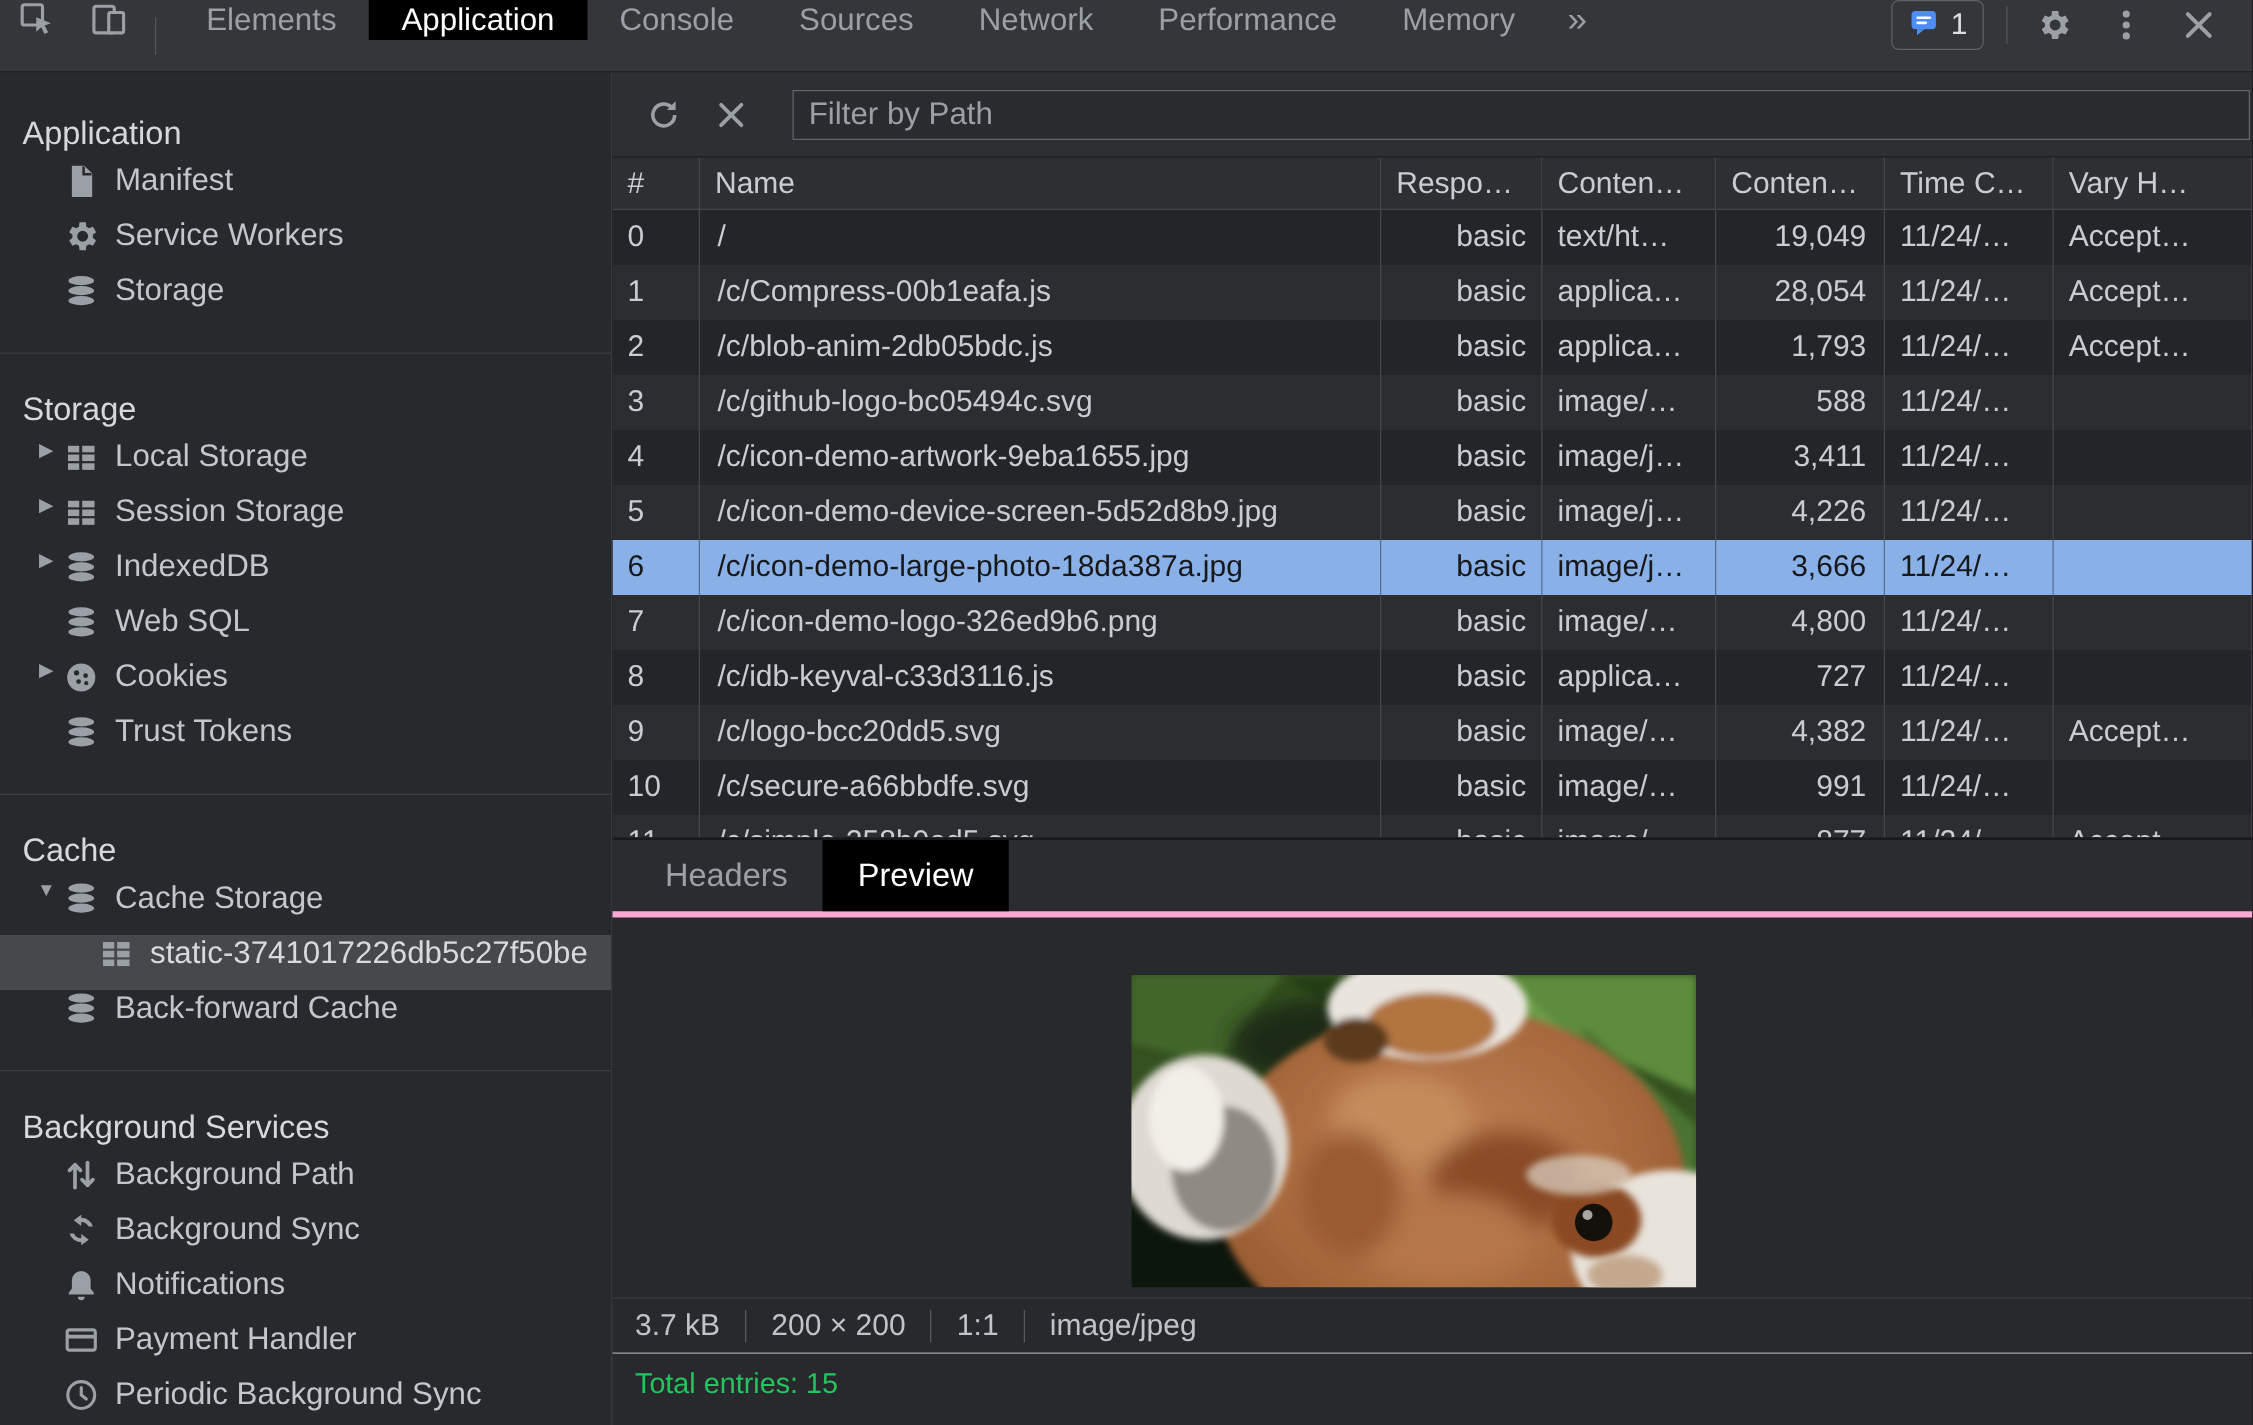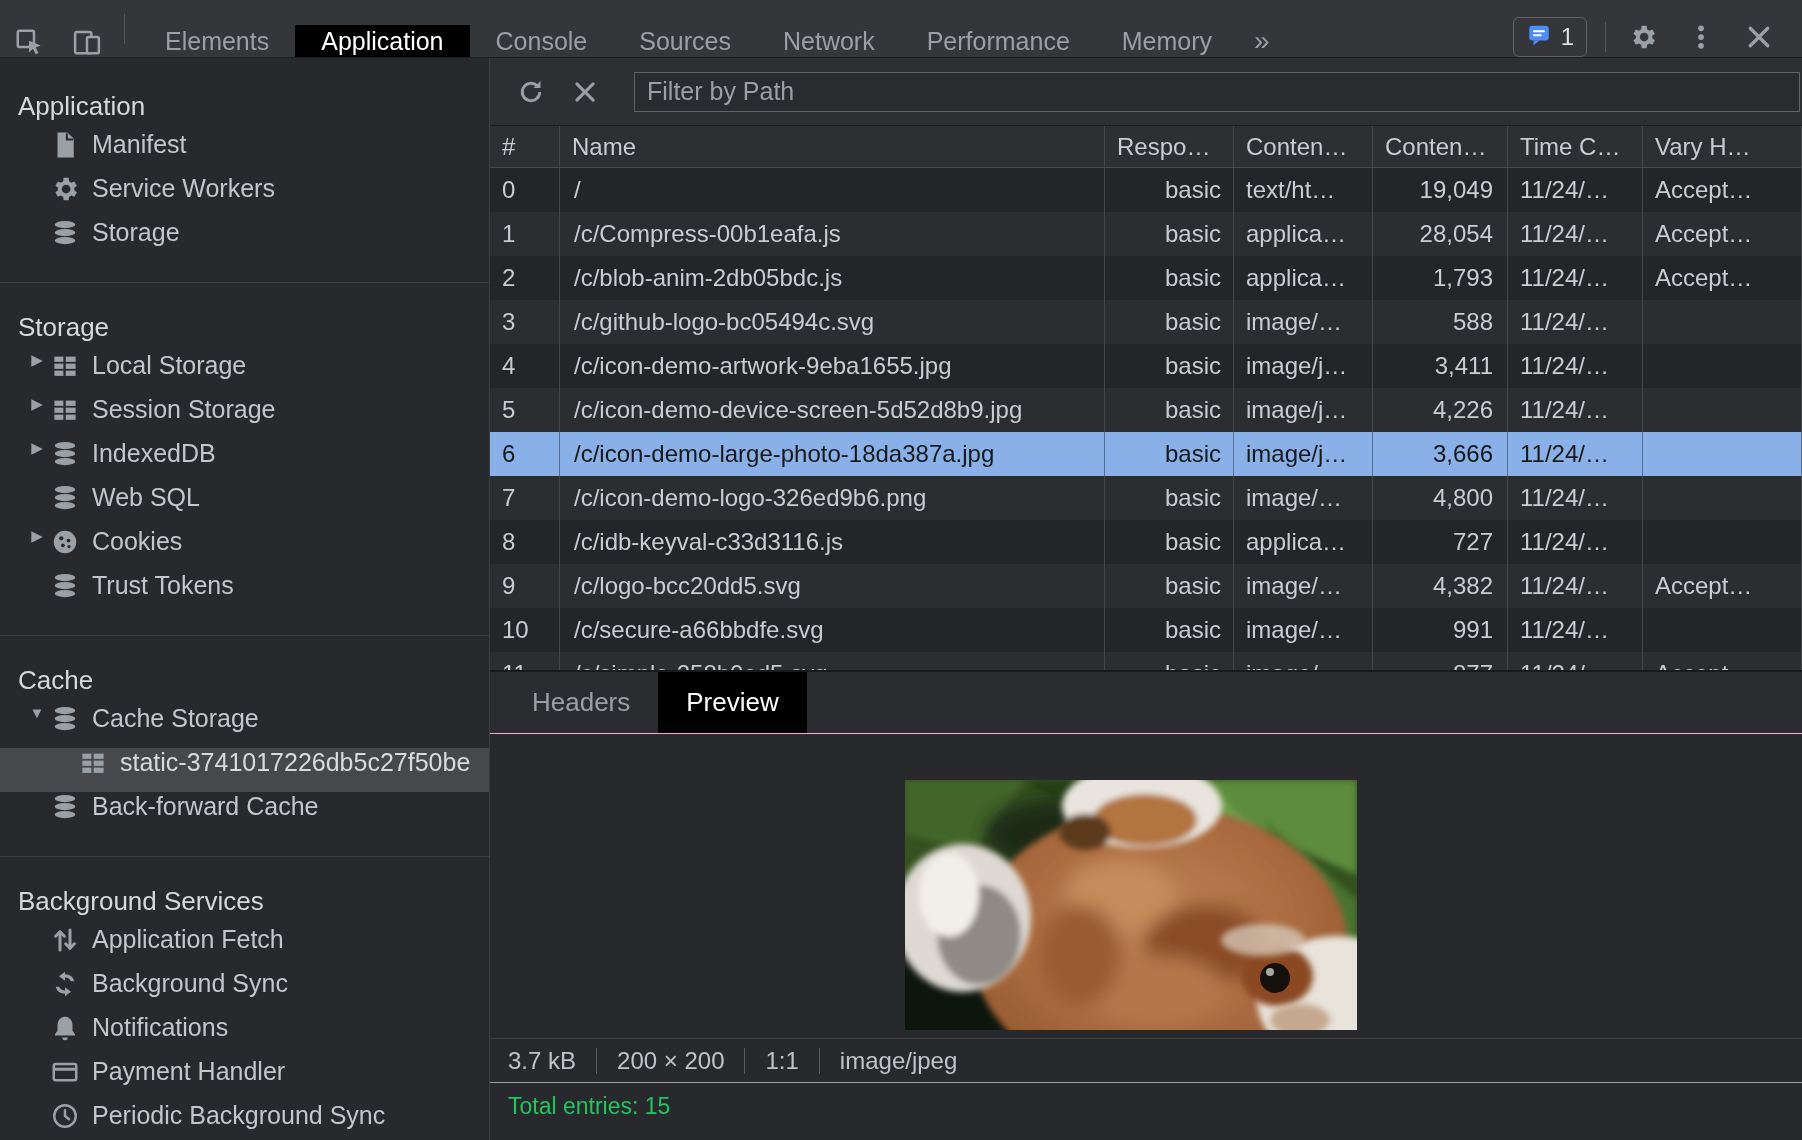--- a/index.html
+++ b/index.html
@@ -1,21 +1,21 @@
 <!DOCTYPE html>
 <html><head>
 <meta charset="utf-8">
 <style>
   html,body{margin:0;padding:0;background:#1a1b1e;}
   *{box-sizing:border-box;font-family:"Liberation Sans","DejaVu Sans",sans-serif;}
   .devtools{position:relative;width:1802px;height:1140px;background:#28292c;overflow:hidden;color:#c3c6cb;}
 
   
   .topbar{position:absolute;top:0;left:0;width:1802px;height:58px;background:#35363a;
-    border-bottom:1px solid #1c1d1f;display:flex;align-items:flex-end;}
+    border-bottom:1px solid #1c1d1f;display:flex;align-items:flex-start;}
   .iconbtn{background:none;border:none;padding:0;margin:0 6px;width:46px;display:flex;align-items:center;justify-content:center;color:#9aa0a6;cursor:pointer;}
   .iconbtn svg{width:30px;height:30px;}
   .vdiv{width:1px;height:30px;background:#55565a;align-self:center;margin:0 8px;}
   .tabs{display:flex;align-items:stretch;margin-left:6px;}
   .tab{display:flex;align-items:center;padding:0 26px;font-size:25px;color:#9aa0a6;cursor:pointer;white-space:nowrap;}
   .tab.active{background:#000;color:#fff;}
   .moretabs{display:flex;align-items:center;padding:0 16px;font-size:28px;color:#9aa0a6;cursor:pointer;}
   .tb-right{margin-left:auto;display:flex;align-items:center;padding-right:14px;}
   .badge{display:flex;align-items:center;gap:9px;border:1px solid #606165;border-radius:6px;height:40px;padding:0 12px;margin-right:10px;cursor:pointer;}
   .badge svg{width:26px;height:26px;}
@@ -51,21 +51,21 @@
   .c1{padding-left:14px;}
   .c2{text-align:right;padding-right:12px;padding-left:0;}
   .c4{text-align:right;padding-right:14px;padding-left:0;}
   .gridrow.header .cell{height:42px;line-height:42px;background:#2e2f33;text-align:left;padding-left:12px;padding-right:0;border-bottom:1px solid #46474b;}
   .gridrow.even{background:#242528;}
   .gridrow.odd{background:#2b2d31;}
   .gridrow.selected{background:#8ab0e8;}
   .gridrow.selected .cell{color:#17181a;border-right-color:rgba(25,32,48,.45);}
 
   .ptabs{position:absolute;top:612px;left:0;right:0;height:64px;background:#2b2c2f;border-top:2px solid #18191b;
-    border-bottom:1px solid #f9a8d4;display:flex;align-items:stretch;padding-left:14px;}
+    border-bottom:5px solid #f9a8d4;display:flex;align-items:stretch;padding-left:14px;}
   .ptab{display:flex;align-items:center;padding:0 28px;font-size:26px;color:#9aa0a6;cursor:pointer;}
   .ptab.active{background:#000;color:#fff;}
 
   .preview{position:absolute;top:677px;left:0;right:0;height:303px;background:#28292c;}
   .pimg{position:absolute;left:415px;top:45px;width:452px;height:250px;overflow:hidden;}
 
   .statusbar{position:absolute;top:980px;left:0;right:0;height:44px;border-top:1px solid #3c3d41;
     display:flex;align-items:center;padding-left:18px;}
   .stat{font-size:24px;color:#c0c3c7;padding:0 20px;}
   .stat:first-child{padding-left:0;}
@@ -290,21 +290,21 @@
         <div class="item">
           <span class="arrow"></span>
           <span class="icon">
             <svg viewBox="0 0 24 24" fill="none" stroke="currentColor" stroke-width="2.4" stroke-linecap="round" stroke-linejoin="round">
               <path d="M8 20V5.5"></path>
               <path d="M4.5 9L8 5.5 11.5 9"></path>
               <path d="M16 4v14.5"></path>
               <path d="M12.5 15l3.5 3.5L19.5 15"></path>
             </svg>
           </span>
-          <span class="lbl">Application Fetch</span>
+          <span class="lbl">Background Path</span>
         </div>
         <div class="item">
           <span class="arrow"></span>
           <span class="icon">
             <svg viewBox="0 0 24 24" fill="currentColor">
               <path d="M12 4.2a7.8 7.8 0 017.5 5.6h-2.8A5.2 5.2 0 0012 6.8V9.4L7.2 5.8 12 2.2zM12 19.8a7.8 7.8 0 01-7.5-5.6h2.8a5.2 5.2 0 004.7 3v-2.6l4.8 3.6-4.8 3.6z"></path>
             </svg>
           </span>
           <span class="lbl">Background Sync</span>
         </div>

